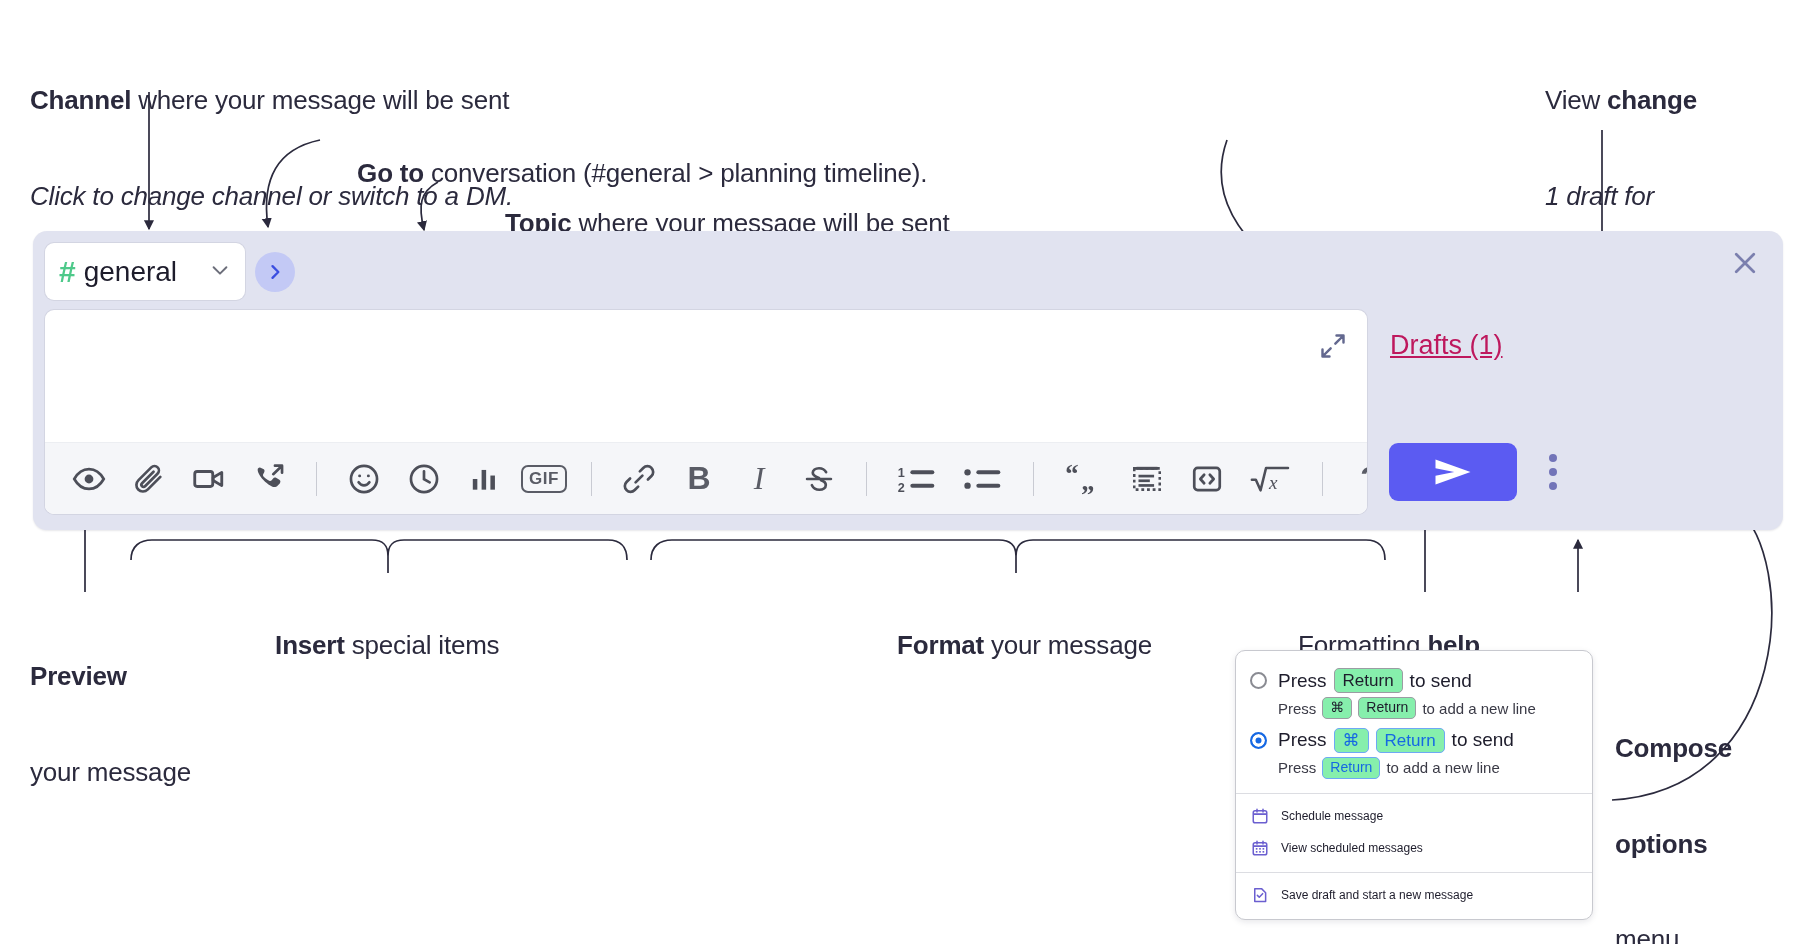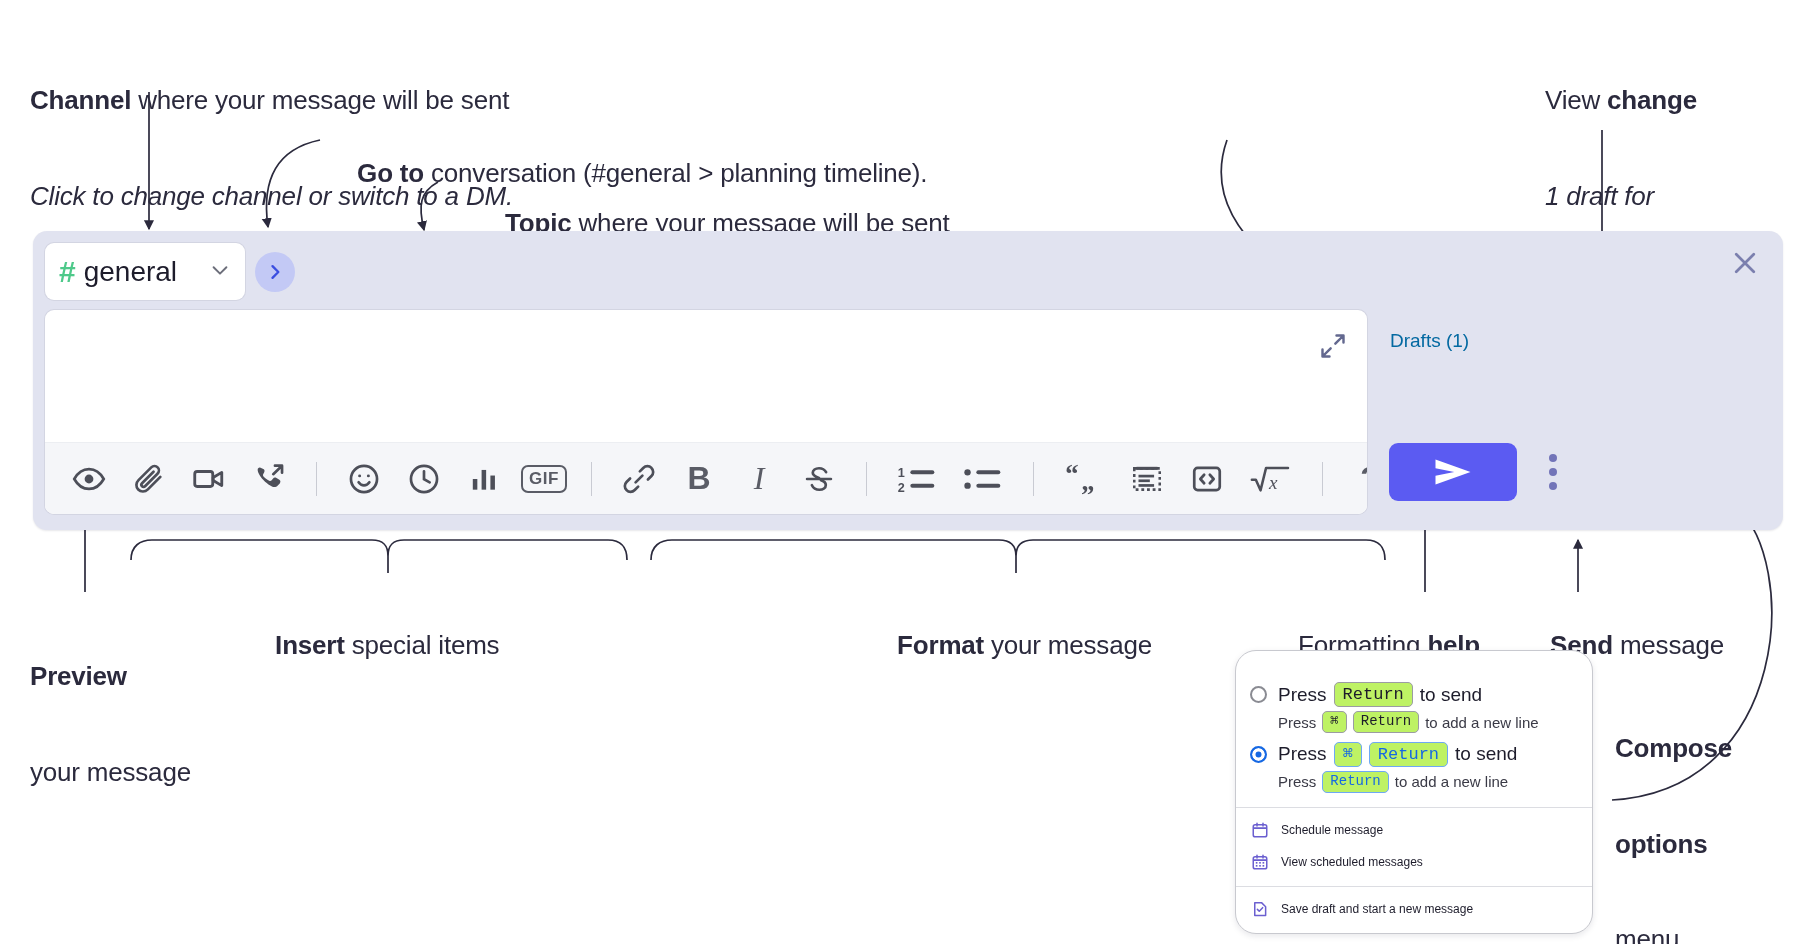--- a/index.html
+++ b/index.html
@@ -120,21 +120,21 @@
     padding: 2px 6px; font-size: 17px; font-weight: 700; letter-spacing: .5px;
     color: #5a5c66;
   }
   .bold-g { font-size: 32px; font-weight: 700; font-family: "Liberation Sans", sans-serif; }
   .ital-g { font-size: 32px; font-style: italic; font-family: "Liberation Serif", serif; }
   .qm-g { font-size: 32px; font-weight: 600; }
 
   
   .drafts-link {
     position: absolute; left: 1390px; top: 330px;
-    font-size: 19px; color: #0369a1; cursor: pointer;
+    font-size: 27px; color: #be185d; cursor: pointer; text-decoration: underline;
   }
   .send-btn {
     position: absolute; left: 1389px; top: 443px;
     width: 128px; height: 58px;
     background: #5b5bf2; border-radius: 9px;
     display: flex; align-items: center; justify-content: center;
     cursor: pointer;
   }
   .kebab {
     position: absolute; left: 1538px; top: 443px;
@@ -144,38 +144,38 @@
   }
   .kebab span { width: 8px; height: 8px; border-radius: 50%; background: #7274b8; display:block; }
 
   
   .popup {
     position: absolute;
     left: 1235px; top: 650px;
     width: 358px;
     background: #ffffff;
     border: 1px solid #c8c9cf;
-    border-radius: 21px;
+    border-radius: 10px;
     box-shadow: 0 2px 6px rgba(20,20,50,.10);
-    padding: 28px 0 4px 0;
+    padding: 14px 0 4px 0;
     font-size: 19px;
   }
   .opt-row { display: flex; align-items: center; padding: 3px 14px; cursor: pointer; }
   .radio {
     width: 17px; height: 17px; border-radius: 50%;
     border: 2px solid #8a8b92; flex: 0 0 auto; margin-right: 11px;
     background: #fff;
   }
   .radio.on { border-color: #1668e3; background: #1668e3; box-shadow: inset 0 0 0 3.5px #fff; }
   .opt-main { font-size: 19px; color: #1d1c2b; display: flex; align-items: center; gap: 7px; }
   .opt-sub { font-size: 15px; color: #3a3a46; display: flex; align-items: center; gap: 6px;
              padding: 1px 14px 6px 42px; }
   .key {
     display: inline-block; border: 1px solid #9b9ca3; border-radius: 5px;
-    padding: 1px 8px; font-size: 17px; color: #1d1c2b; background: #bef264; line-height: 1.25; font-family: Liberation Mono, monospace;
+    padding: 1px 8px; font-size: 17px; color: #1d1c2b; background: #86efac; line-height: 1.25;
   }
   .key.sm { font-size: 14px; padding: 1px 7px; }
   .key.blue { border-color: #6ea8f5; color: #1668e3; }
   .sep-line { height: 1px; background: #dcdde2; margin: 8px 0 6px 0; }
   .menu-row { display: flex; align-items: center; gap: 11px; padding: 6px 14px; cursor: pointer; font-size: 12px; }
   .menu-row .mi { width: 20px; height: 20px; flex: 0 0 auto; display:flex; align-items:center; justify-content:center; }
 </style>
 </head>
 <body>
 
@@ -250,23 +250,20 @@
   </div>
 
   <div class="anno" style="left:869px; top:598px;">
     <b>Format</b><span> your message</span>
   </div>
 
   <div class="anno" style="left:1270px; top:598px;">
     <span>Formatting </span><b>help</b>
   </div>
 
-  <div class="anno" style="left:1522px; top:598px;">
-    <b>Send</b><span> message</span>
-  </div>
 
   <div class="anno" style="left:1615px; top:670px;">
     <div><b>Compose</b></div>
     <div><b>options</b></div>
     <div>menu</div>
   </div>
 
   <div class="compose-panel">
 
     <div class="panel-close">

